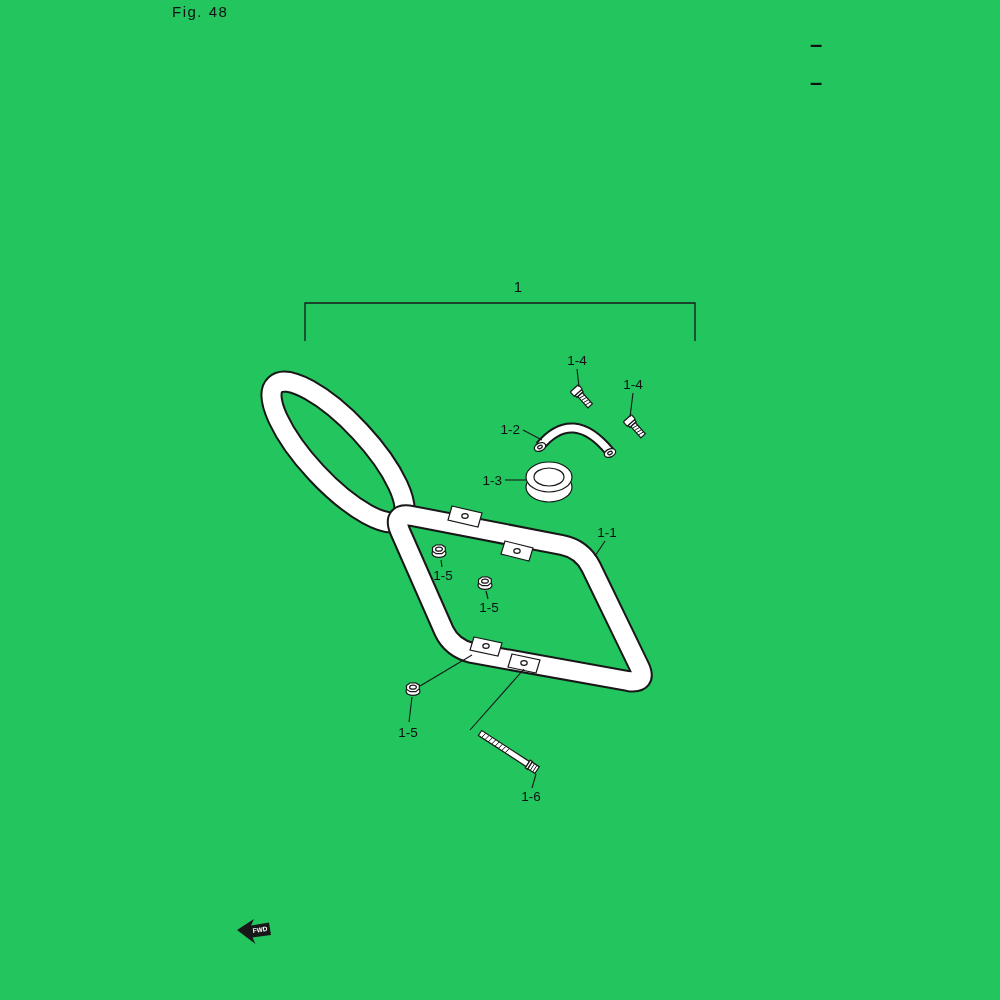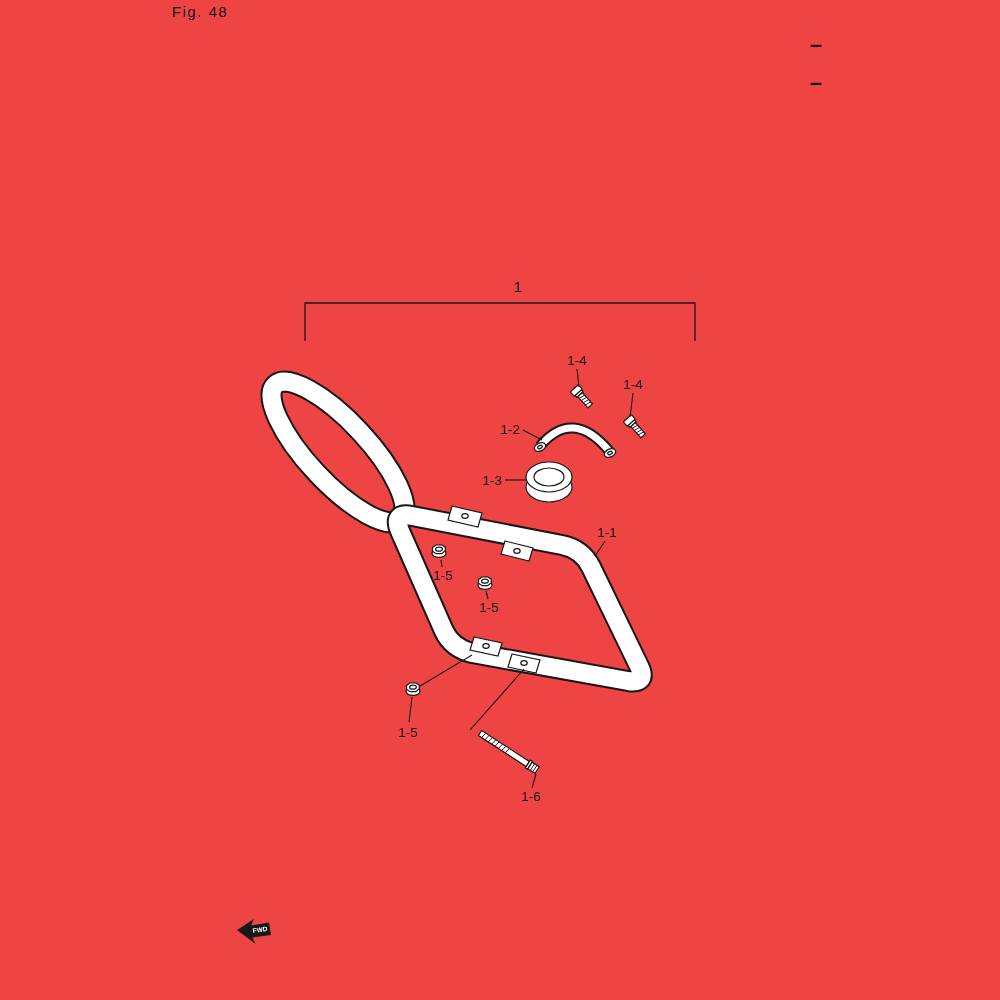--- a/index.html
+++ b/index.html
@@ -1,16 +1,16 @@
 <!DOCTYPE html>
 <html><head>
 <meta charset="utf-8">
 <style>
   html,body{margin:0;padding:0;background:#fff;}
-  .page{position:relative;width:1000px;height:1000px;background:#ef4444;overflow:hidden;
+  .page{position:relative;width:1000px;height:1000px;background:#22c55e;overflow:hidden;
         font-family:"Liberation Sans",sans-serif;color:#111;}
   .fig-title{position:absolute;left:172px;top:3px;font-size:15px;letter-spacing:1.5px;}
   .dash{position:absolute;left:810px;font-size:22px;font-weight:700;line-height:1;}
   .dash1{top:34px}
   .dash2{top:72px}
   svg.diagram{position:absolute;left:0;top:0;}
   .leader{stroke:#181818;stroke-width:1.1;fill:none;}
   .bracket{stroke:#181818;stroke-width:1.3;fill:none;}
   .lbl{font-size:13.5px;fill:#111;font-family:"Liberation Sans",sans-serif;}
   .lbl-big{font-size:15px;fill:#111;font-family:"Liberation Sans",sans-serif;}

